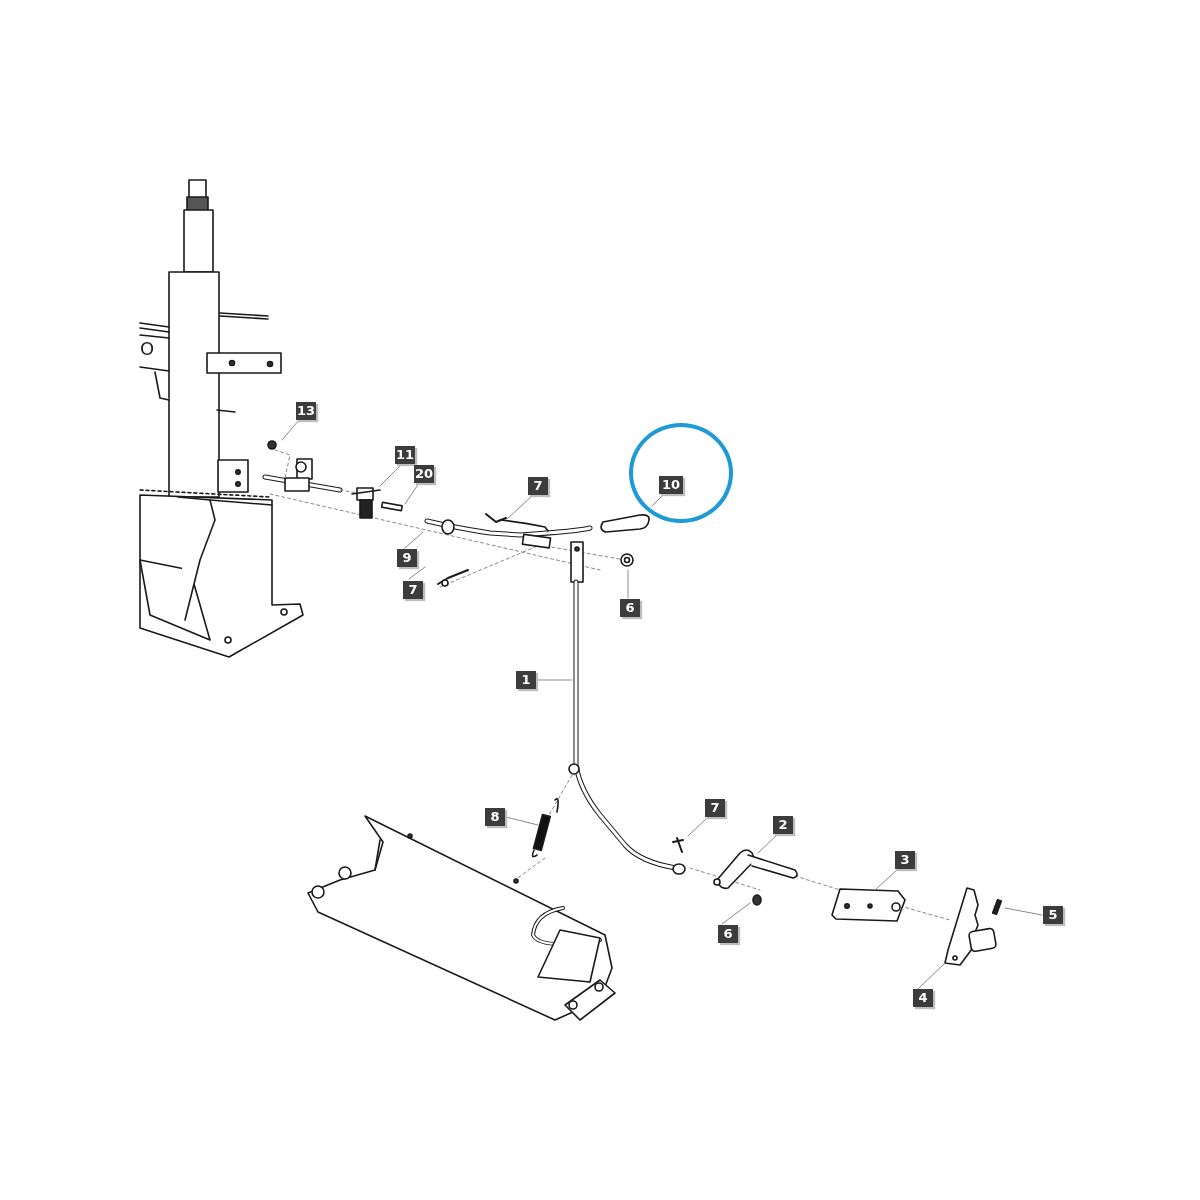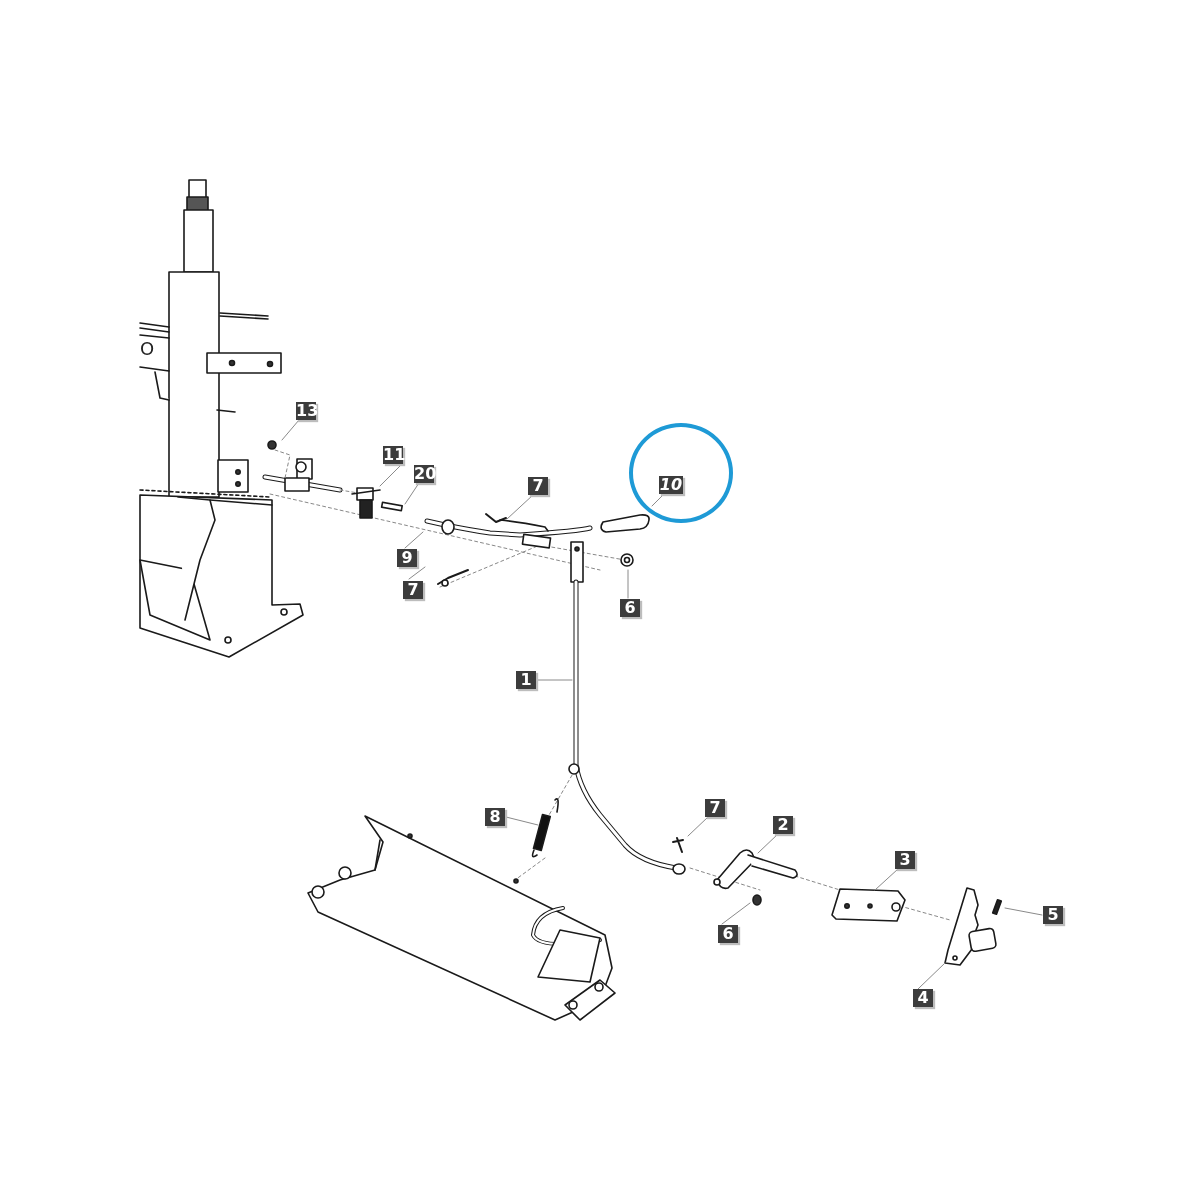--- a/index.html
+++ b/index.html
@@ -1,23 +1,23 @@
 <!DOCTYPE html>
 <html><head>
 <meta charset="utf-8">
 <style>
   html, body { margin:0; padding:0; background:#ffffff; }
   body { width:1200px; height:1200px; position:relative; overflow:hidden; font-family:"Liberation Sans", sans-serif; }
   #diagram { position:absolute; left:0; top:0; width:1200px; height:1200px; }
   .callout {
     position:absolute; width:20px; height:18px; background:#3c3c3c; color:#ffffff;
-    font-family:"DejaVu Sans", sans-serif; font-weight:bold; font-size:16px; line-height:18px;
+    font-family:"DejaVu Sans", sans-serif; font-weight:bold; font-size:13px; line-height:18px;
     text-align:center; box-shadow:2px 2px 1px #bdbdbd; cursor:pointer;
   }
-  .callout.wide { width:24px;font-style:italic; }
+  .callout.wide { width:24px; }
   .highlight-ring {
     position:absolute; border:4px solid #1e9ad6; border-radius:50%; box-sizing:border-box;
   }
 </style>
 </head>
 <body>
 
 <svg id="diagram" viewBox="0 0 1200 1200" xmlns="http://www.w3.org/2000/svg">
   <g fill="#ffffff" stroke="#1a1a1a" stroke-width="1.6" stroke-linejoin="round" stroke-linecap="round">
 
@@ -170,21 +170,21 @@
       <path d="M1042 915 L1005 908"></path>
       <path d="M722 924 L750 903"></path>
       <path d="M918 989 L945 963"></path>
     </g>
   </g>
 </svg>
 
 <div class="highlight-ring" style="left:629px; top:423px; width:104px; height:100px;"></div>
 
 <div class="callout" style="left:296px; top:402px;">13</div>
-<div class="callout" style="left:383px; top:446px;">11</div>
+<div class="callout" style="left:395px; top:446px;">11</div>
 <div class="callout" style="left:414px; top:465px;">20</div>
 <div class="callout" style="left:528px; top:477px;">7</div>
 <div class="callout wide" style="left:659px; top:476px;">10</div>
 <div class="callout" style="left:397px; top:549px;">9</div>
 <div class="callout" style="left:403px; top:581px;">7</div>
 <div class="callout" style="left:620px; top:599px;">6</div>
 <div class="callout" style="left:516px; top:671px;">1</div>
 <div class="callout" style="left:485px; top:808px;">8</div>
 <div class="callout" style="left:705px; top:799px;">7</div>
 <div class="callout" style="left:773px; top:816px;">2</div>

